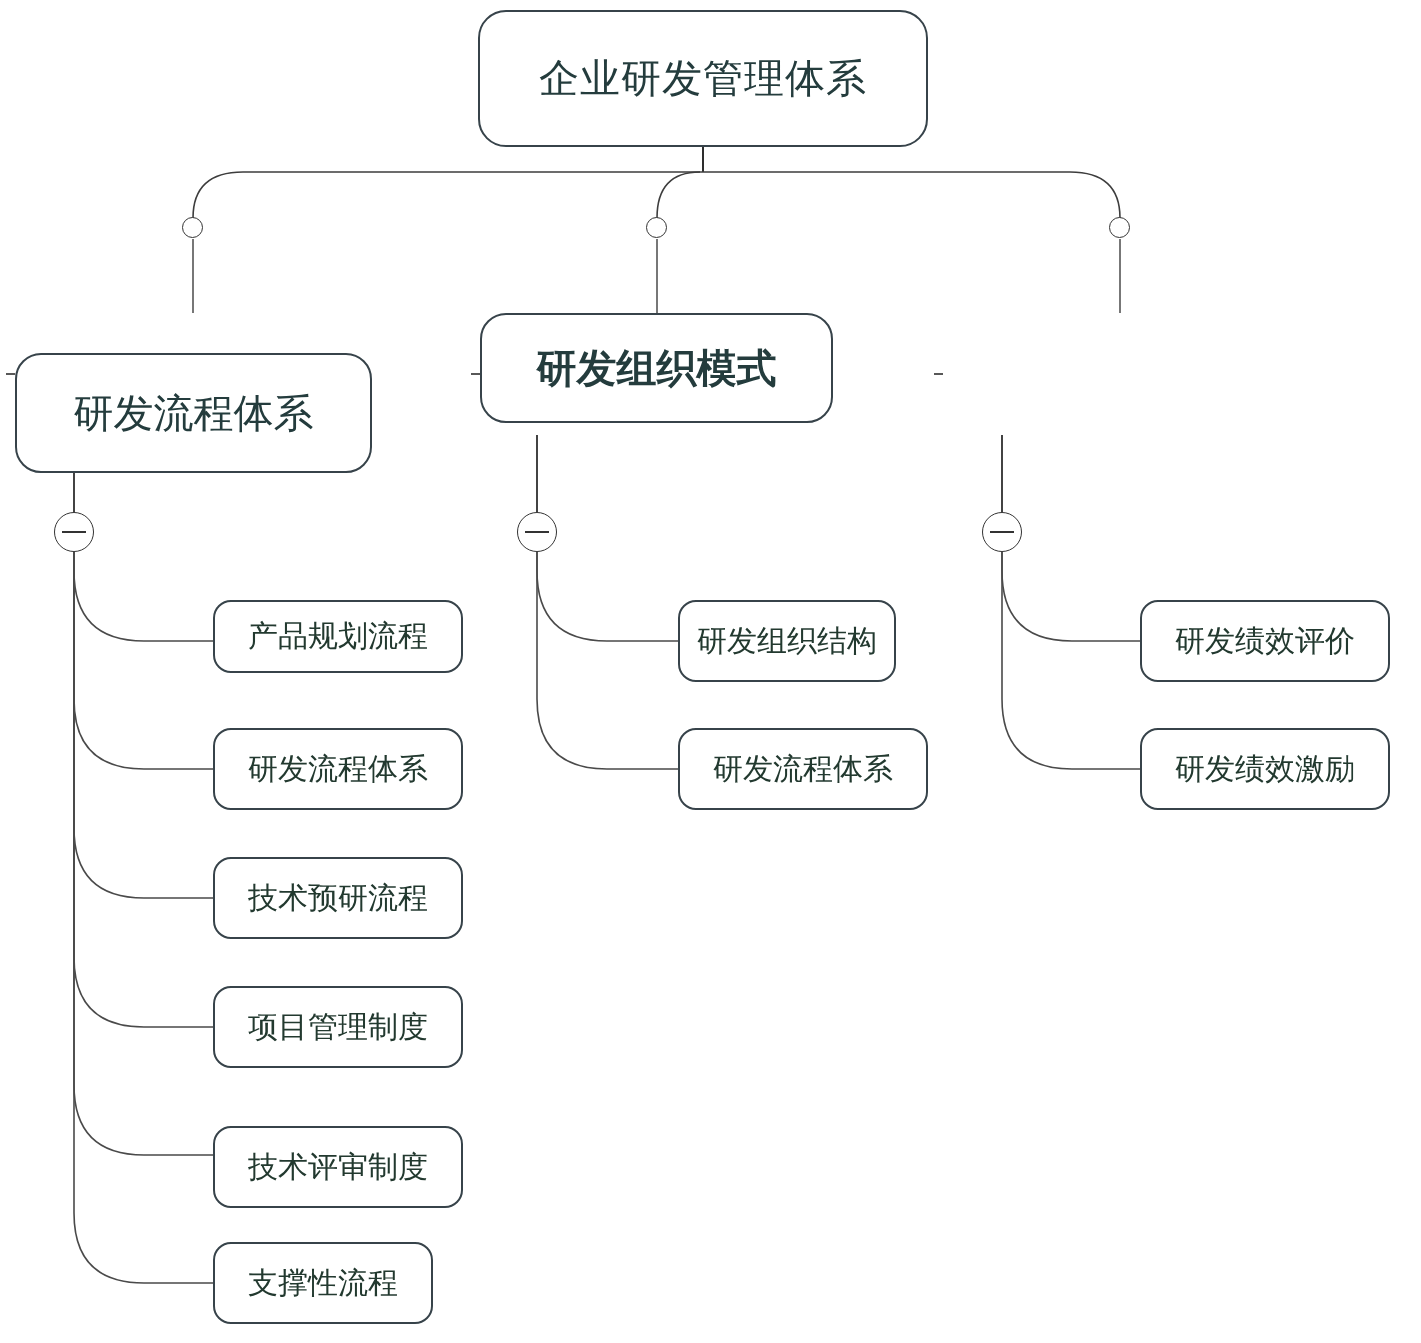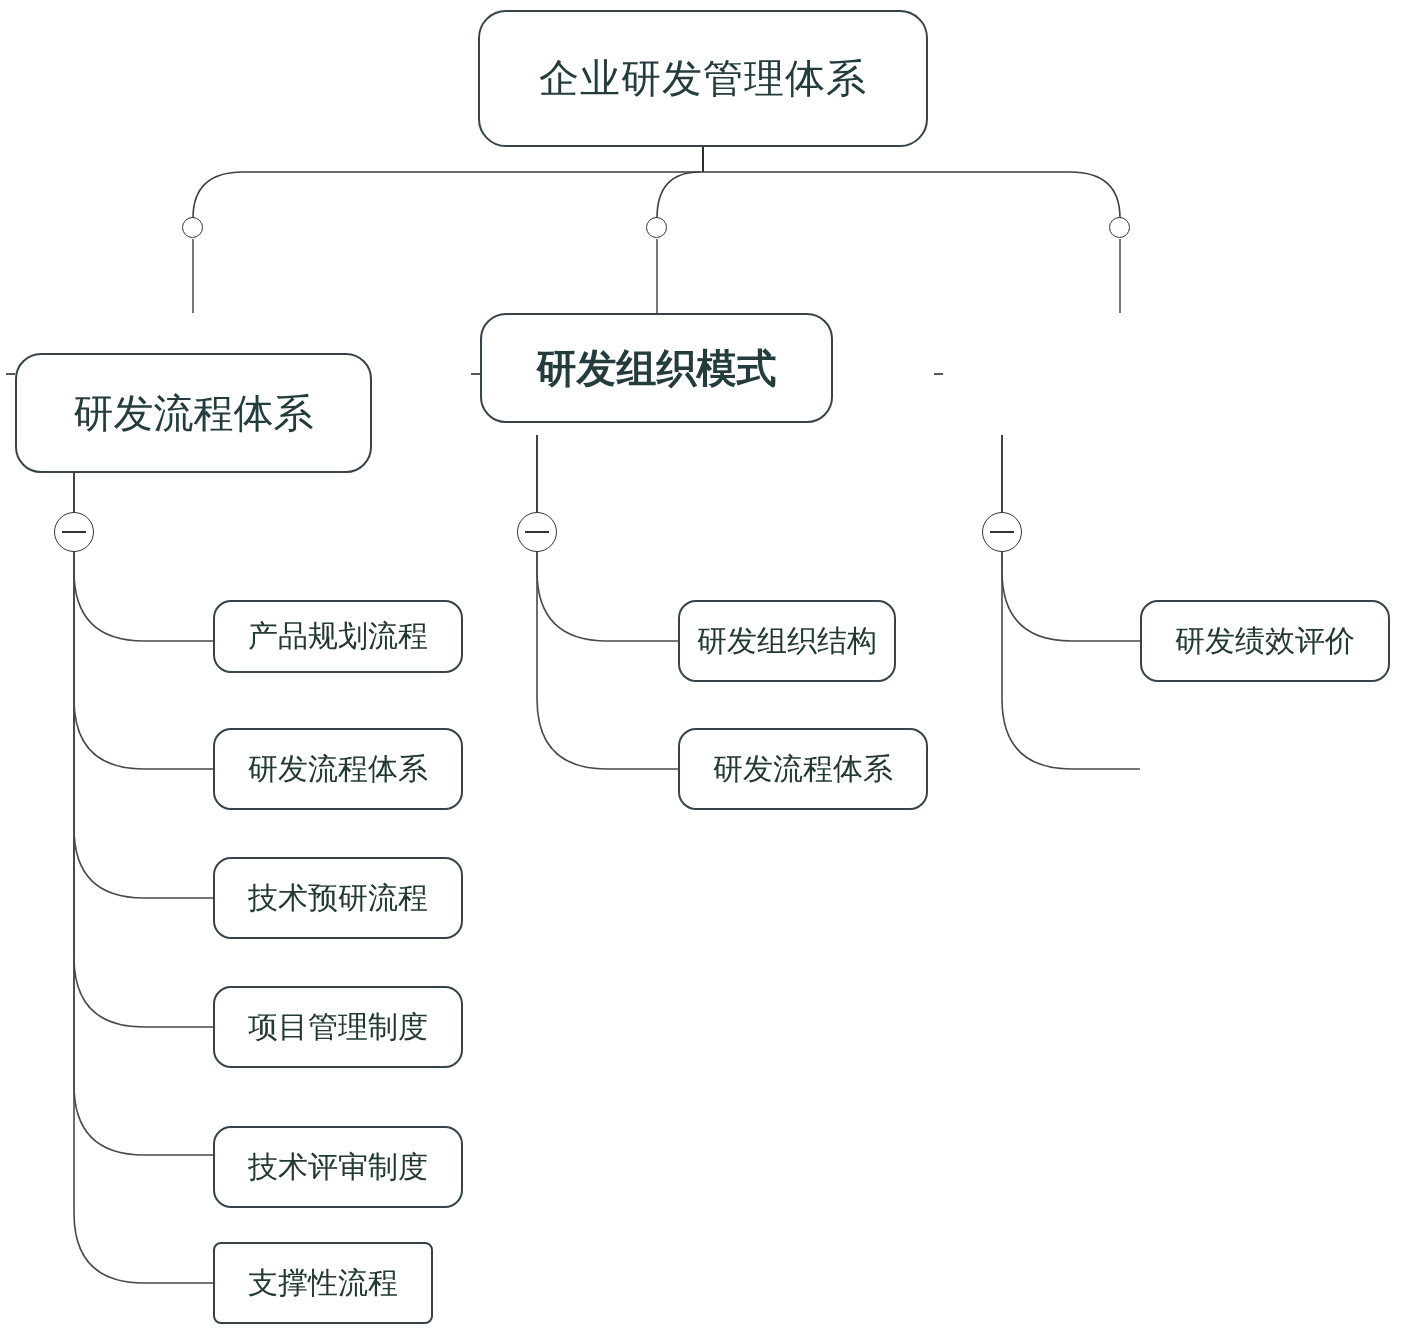--- a/index.html
+++ b/index.html
@@ -126,20 +126,21 @@
   <div class="node root" style="left:478px; top:10px; width:450px; height:137px;">企业研发管理体系</div>
 
   <div class="node branch" style="left:15px; top:313px; width:357px; height:120px;margin-top:40px;">研发流程体系</div>
   <div class="node branch" style="left:480px; top:313px; width:353px; height:110px;font-weight:bold;">研发组织模式</div>
 
   <div class="node leaf" style="left:213px; top:600px; width:250px; height:73px;">产品规划流程</div>
   <div class="node leaf" style="left:213px; top:728px; width:250px; height:82px;">研发流程体系</div>
   <div class="node leaf" style="left:213px; top:857px; width:250px; height:82px;">技术预研流程</div>
   <div class="node leaf" style="left:213px; top:986px; width:250px; height:82px;">项目管理制度</div>
   <div class="node leaf" style="left:213px; top:1114px; width:250px; height:82px;margin-top:12px;">技术评审制度</div>
-  <div class="node leaf" style="left:213px; top:1242px; width:220px; height:82px;border-radius:8px;">支撑性流程</div>
+  <div class="node leaf" style="left:213px; top:1242px; width:220px; height:82px;">支撑性流程</div>
 
   <div class="node leaf" style="left:678px; top:600px; width:218px; height:82px;">研发组织结构</div>
   <div class="node leaf" style="left:678px; top:728px; width:250px; height:82px;">研发流程体系</div>
 
   <div class="node leaf" style="left:1140px; top:600px; width:250px; height:82px;">研发绩效评价</div>
+  <div class="node leaf" style="left:1140px; top:728px; width:250px; height:82px;">研发绩效激励</div>
 
 </div>
 
 </body></html>

